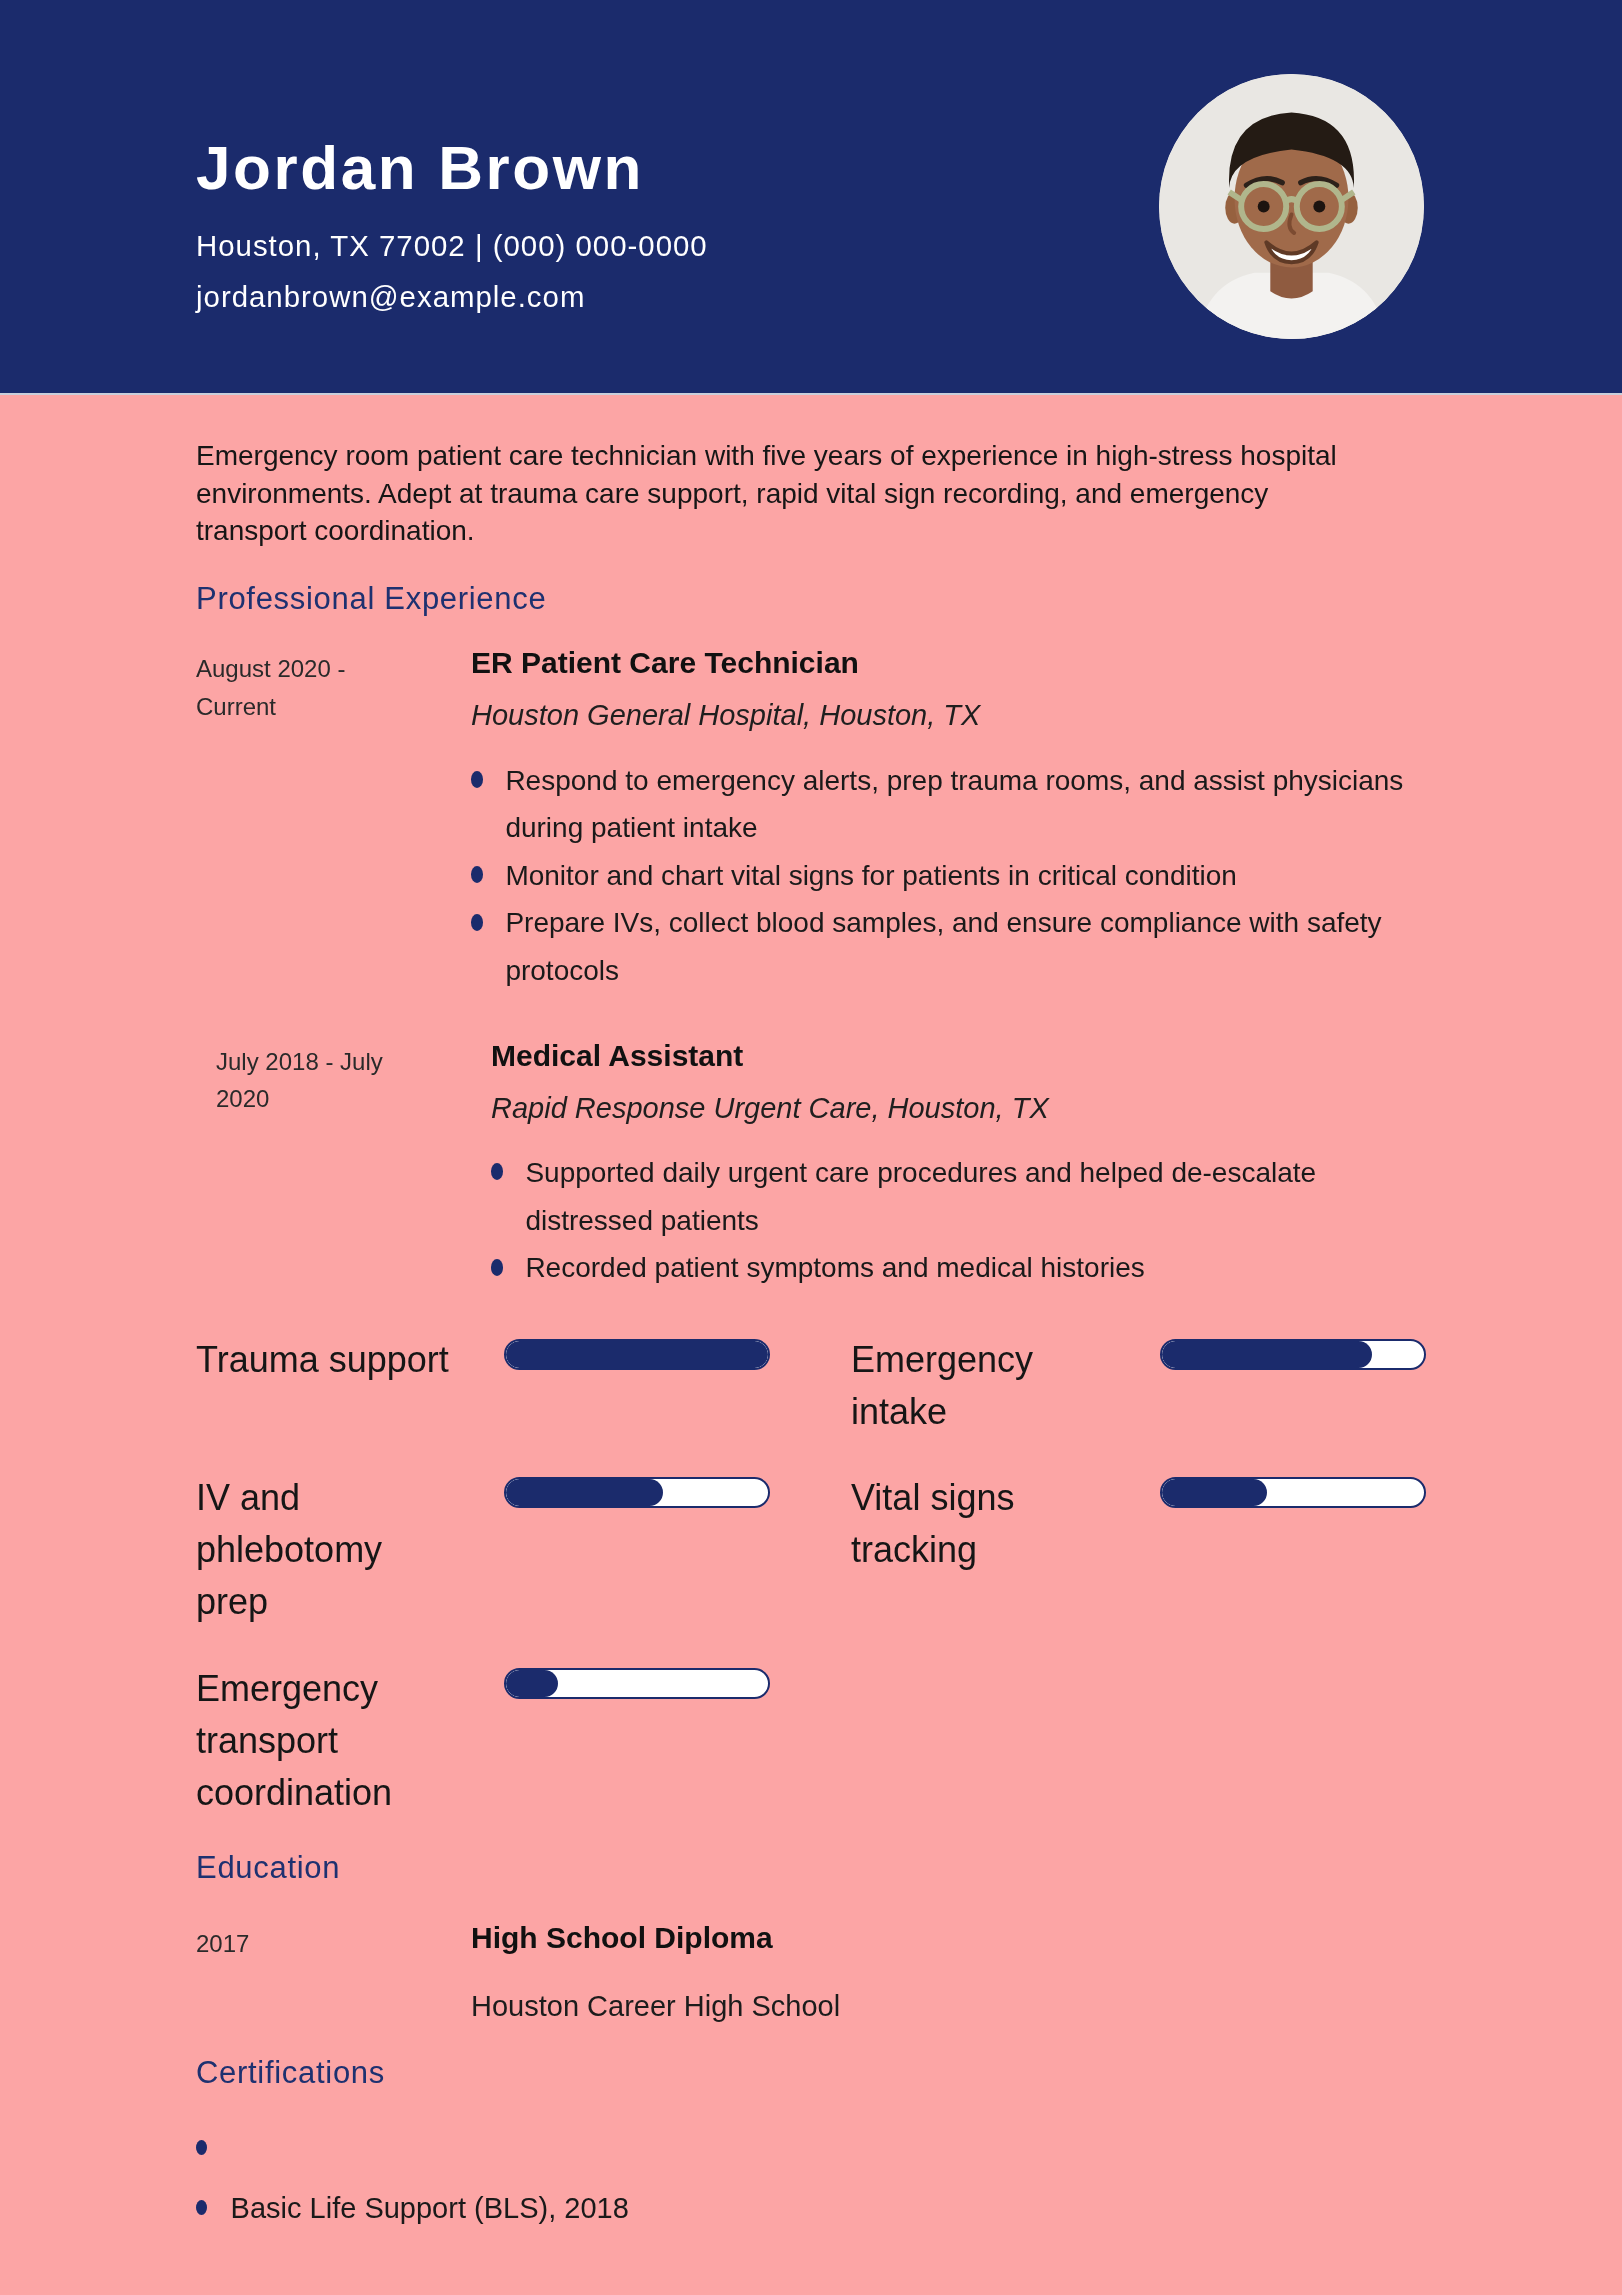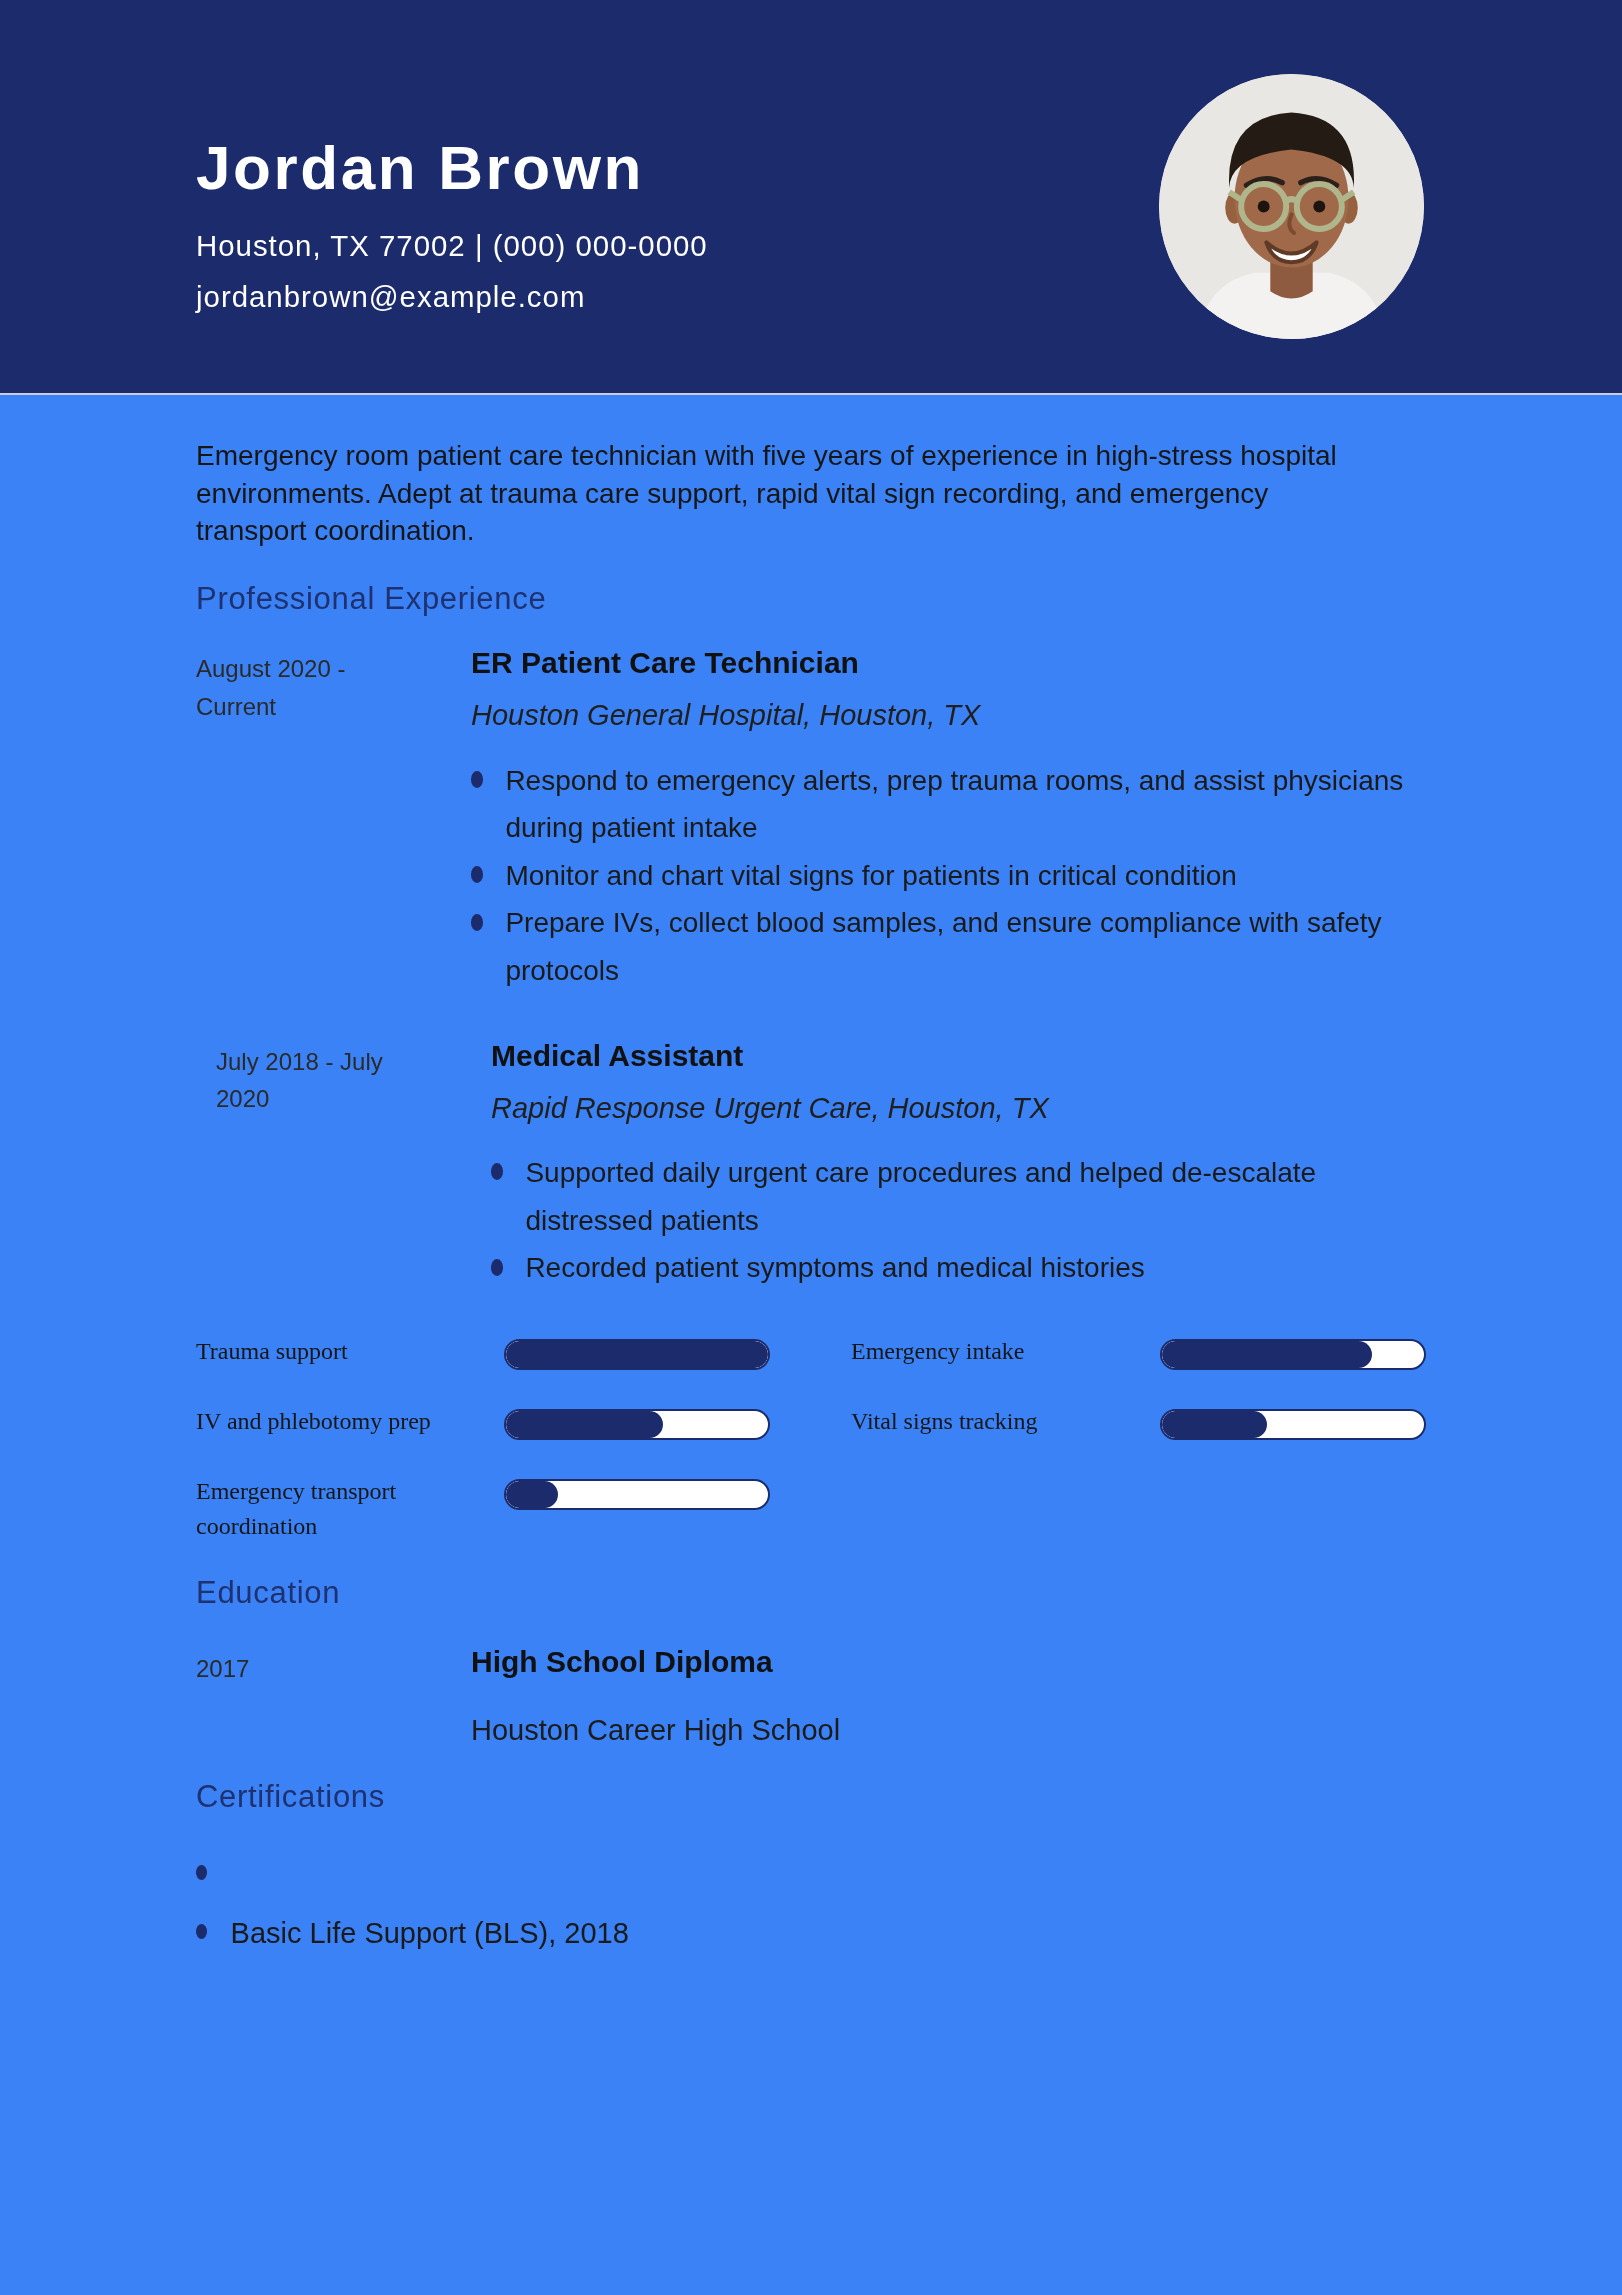--- a/index.html
+++ b/index.html
@@ -4,21 +4,21 @@
 <style>
   :root{
     --navy:#1B2B6C;
     --heading:#1E3170;
     --band-border:#C9CFDB;
     --text:#181818;
   }
   *{box-sizing:border-box;}
   html,body{margin:0;padding:0;background:#fff;}
   .page{
-    width:1622px;height:2295px;background:#3b82f6;position:relative;overflow:hidden;
+    width:1622px;height:2295px;background:#fca5a5;position:relative;overflow:hidden;
     font-family:"Liberation Sans", sans-serif;color:var(--text);
   }
   
   .band{
     height:395px;background:var(--navy);
     padding:137px 196px 0;border-bottom:2px solid var(--band-border);
     position:relative;
   }
   .name{
     margin:0;color:#fff;font-size:62px;font-weight:bold;letter-spacing:2.6px;line-height:1;
@@ -56,21 +56,21 @@
   }
   .dot{
     flex:0 0 auto;width:12.4px;height:17px;border-radius:50%;background:var(--navy);margin-top:14.4px;
   }
   
   .skills-grid{
     display:grid;grid-template-columns:308px 266px 81px 309px 266px;
     row-gap:34px;margin-top:42px;align-items:start;
   }
   .skill-label{
-    font-size:24px;line-height:1.45;color:#161616;padding-right:46px;font-family:Liberation Serif, serif;
+    font-size:36px;line-height:1.45;color:#161616;padding-right:46px;
   }
   .skill-bar{
     height:31px;border:2.6px solid var(--navy);border-radius:17px;background:#fff;
     overflow:hidden;margin-top:5.2px;
   }
   .skill-fill{height:100%;background:var(--navy);border-radius:17px;}
   
   ul.certs{list-style:none;margin:41px 0 0;padding:0;}
   ul.certs li{
     display:flex;gap:23.6px;font-size:29px;line-height:1.25;color:#1a1a1a;margin-bottom:35px;

